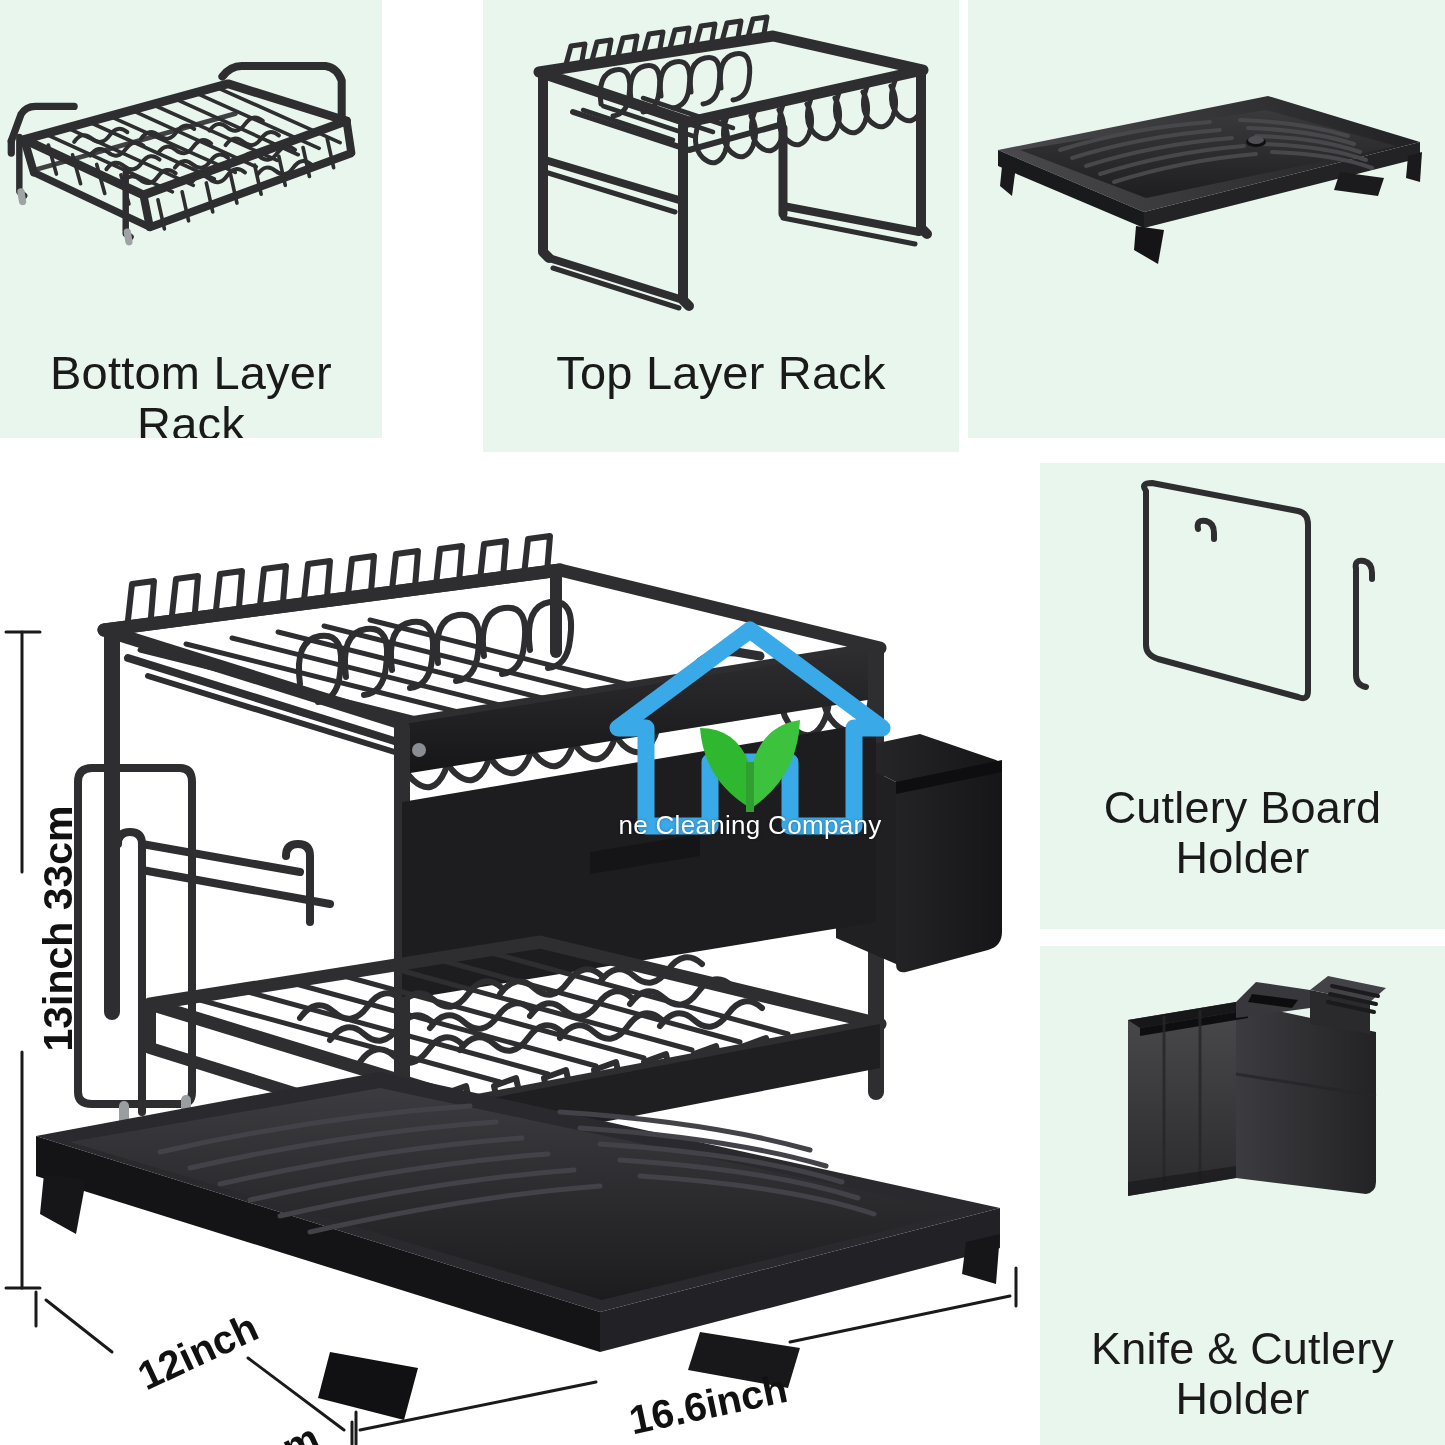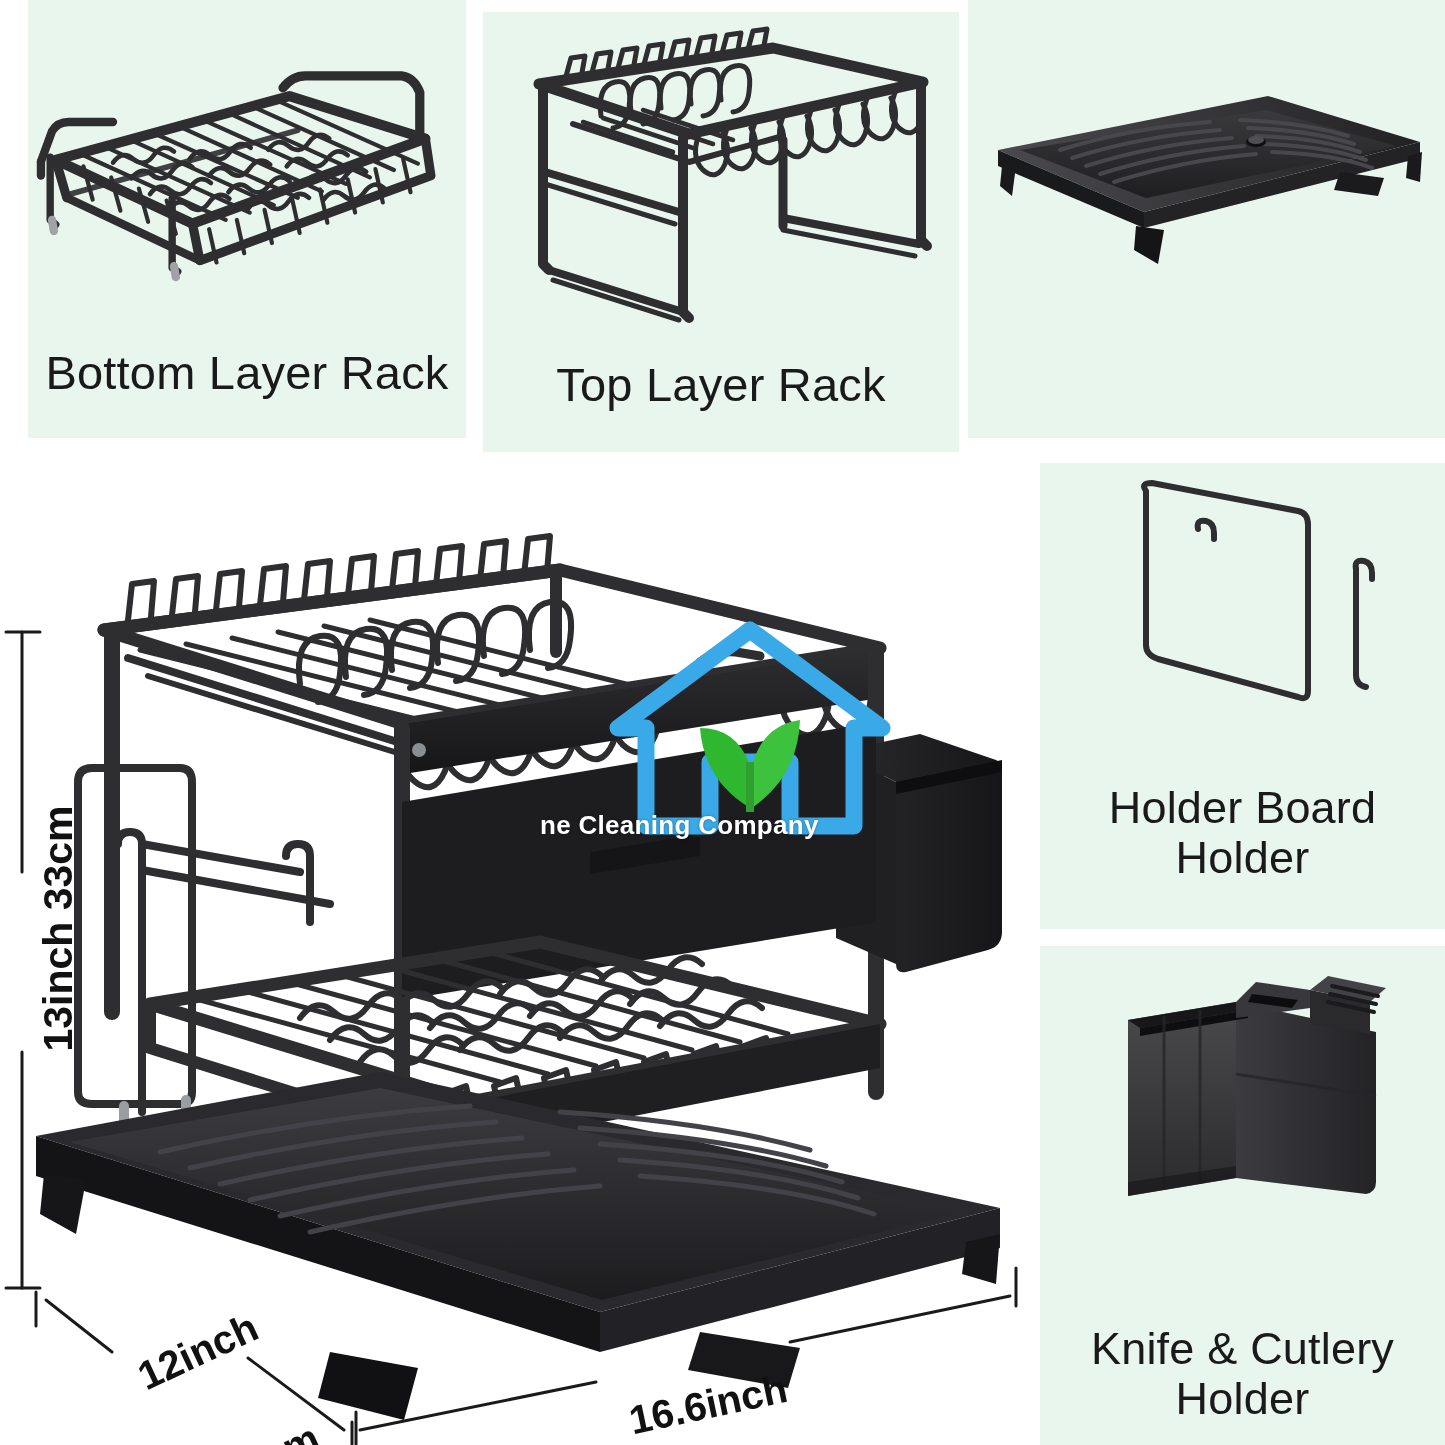--- a/index.html
+++ b/index.html
@@ -15,22 +15,22 @@
   .panel-caption{
     position:absolute;left:0;right:0;text-align:center;
     font-size:47px;line-height:1.08;color:#1a1a1a;font-weight:400;
     letter-spacing:.2px;
   }
   .panel-caption.two-line{font-size:45px;line-height:1.12;}
 
   .art{position:absolute;left:0;top:0;right:0;bottom:0;}
 
   
-  #panel-bottom-rack{left:0;top:0;width:438px;height:438px;margin-left:28px;}
-  #panel-top-rack{left:483px;top:12px;width:476px;height:556px;}
+  #panel-bottom-rack{left:0;top:0;width:382px;height:438px;}
+  #panel-top-rack{left:483px;top:0;width:476px;height:556px;}
   #panel-drainboard{left:968px;top:0;width:477px;height:438px;}
   #panel-bottom-rack .panel-caption{top:348px;}
   #panel-top-rack .panel-caption{top:348px;}
   #panel-drainboard .panel-caption{top:348px;}
 
   
   #panel-cutting-board{left:1040px;top:463px;width:405px;height:466px;}
   #panel-knife-holder{left:1040px;top:946px;width:405px;height:499px;}
   #panel-cutting-board .panel-caption{top:320px;}
   #panel-knife-holder .panel-caption{top:338px;margin-top:40px;}
@@ -38,22 +38,22 @@
   
   #hero{position:absolute;left:0;top:452px;width:1040px;height:993px;background:#fff;}
   #hero svg{display:block;}
 
   
   #watermark{
     position:absolute;left:600px;top:612px;width:300px;height:240px;
     pointer-events:none;
   }
   #watermark .wm-text{
-    position:absolute;left:-60px;top:198px;width:420px;
-    color:#ffffff;font-size:26px;font-weight:700;letter-spacing:.3px;
+    position:absolute;left:-60px;top:198px;width:420px;text-align:center;
+    color:#ffffff;font-size:26px;font-weight:400;letter-spacing:.3px;
     text-shadow:0 0 3px rgba(0,0,0,.35);
   }
 
   
   .dim{position:absolute;font-size:40px;font-weight:700;color:#111;white-space:pre;}
   #dim-height{
     left:-92px;top:905px;width:300px;text-align:center;
     transform:rotate(-90deg);transform-origin:center center;
     font-size:41px;
   }
@@ -252,21 +252,21 @@
 
         <path d="M106 28 Q100 20 112 20 L258 48 Q268 50 268 62 L268 228 Q268 238 258 234 L118 196 Q106 192 106 182 Z"></path>
 
         <path d="M158 66 Q156 56 166 58 Q174 60 174 70 L174 76"></path>
 
         <path d="M316 106 Q314 96 324 98 Q332 100 332 110 L332 116"></path>
         <path d="M316 106 L316 212 Q316 222 326 224"></path>
       </g>
     </svg>
     <div class="panel-caption two-line">
-      <div>Holder Board</div>
+      <div>Cutlery Board</div>
       <div>Holder</div>
     </div>
   </div>
 
   <div class="panel" id="panel-knife-holder">
     <svg class="art" viewBox="0 0 405 340">
       <defs>
         <linearGradient id="caddyFace" x1="0" y1="0" x2="0" y2="1">
           <stop offset="0" stop-color="#4a4a4d"></stop>
             <stop offset="1" stop-color="#2b2b2e"></stop>

